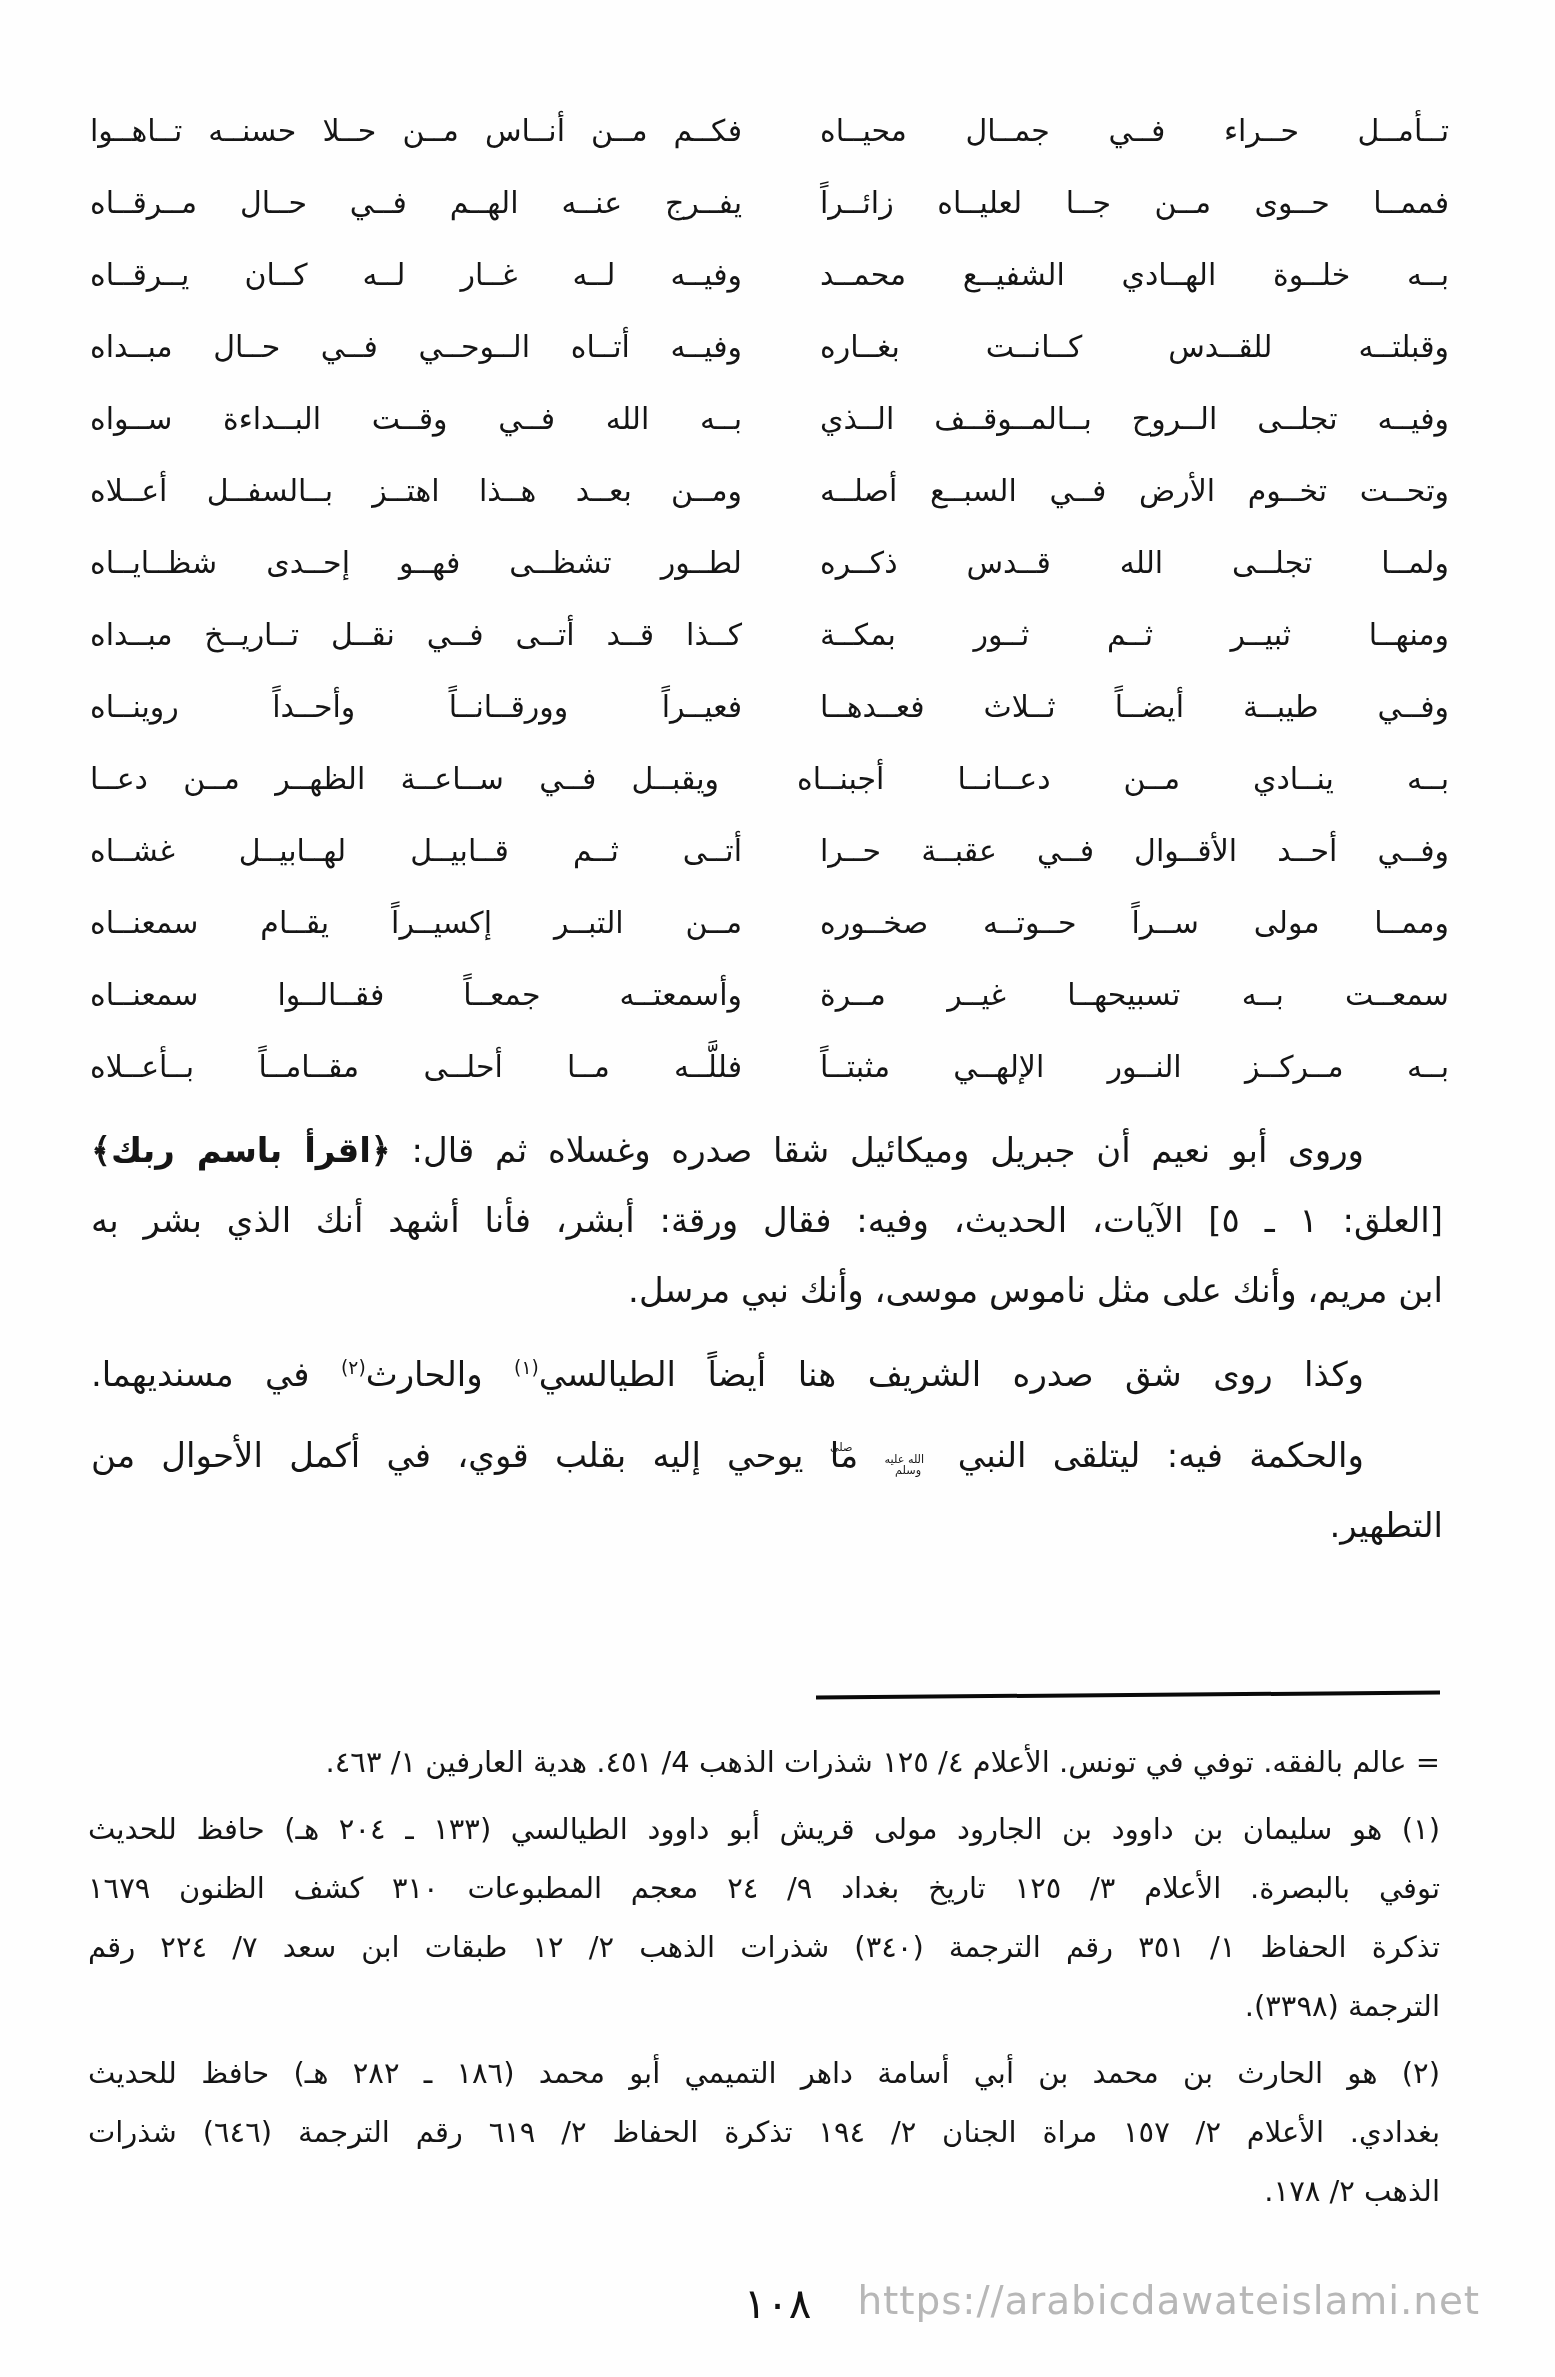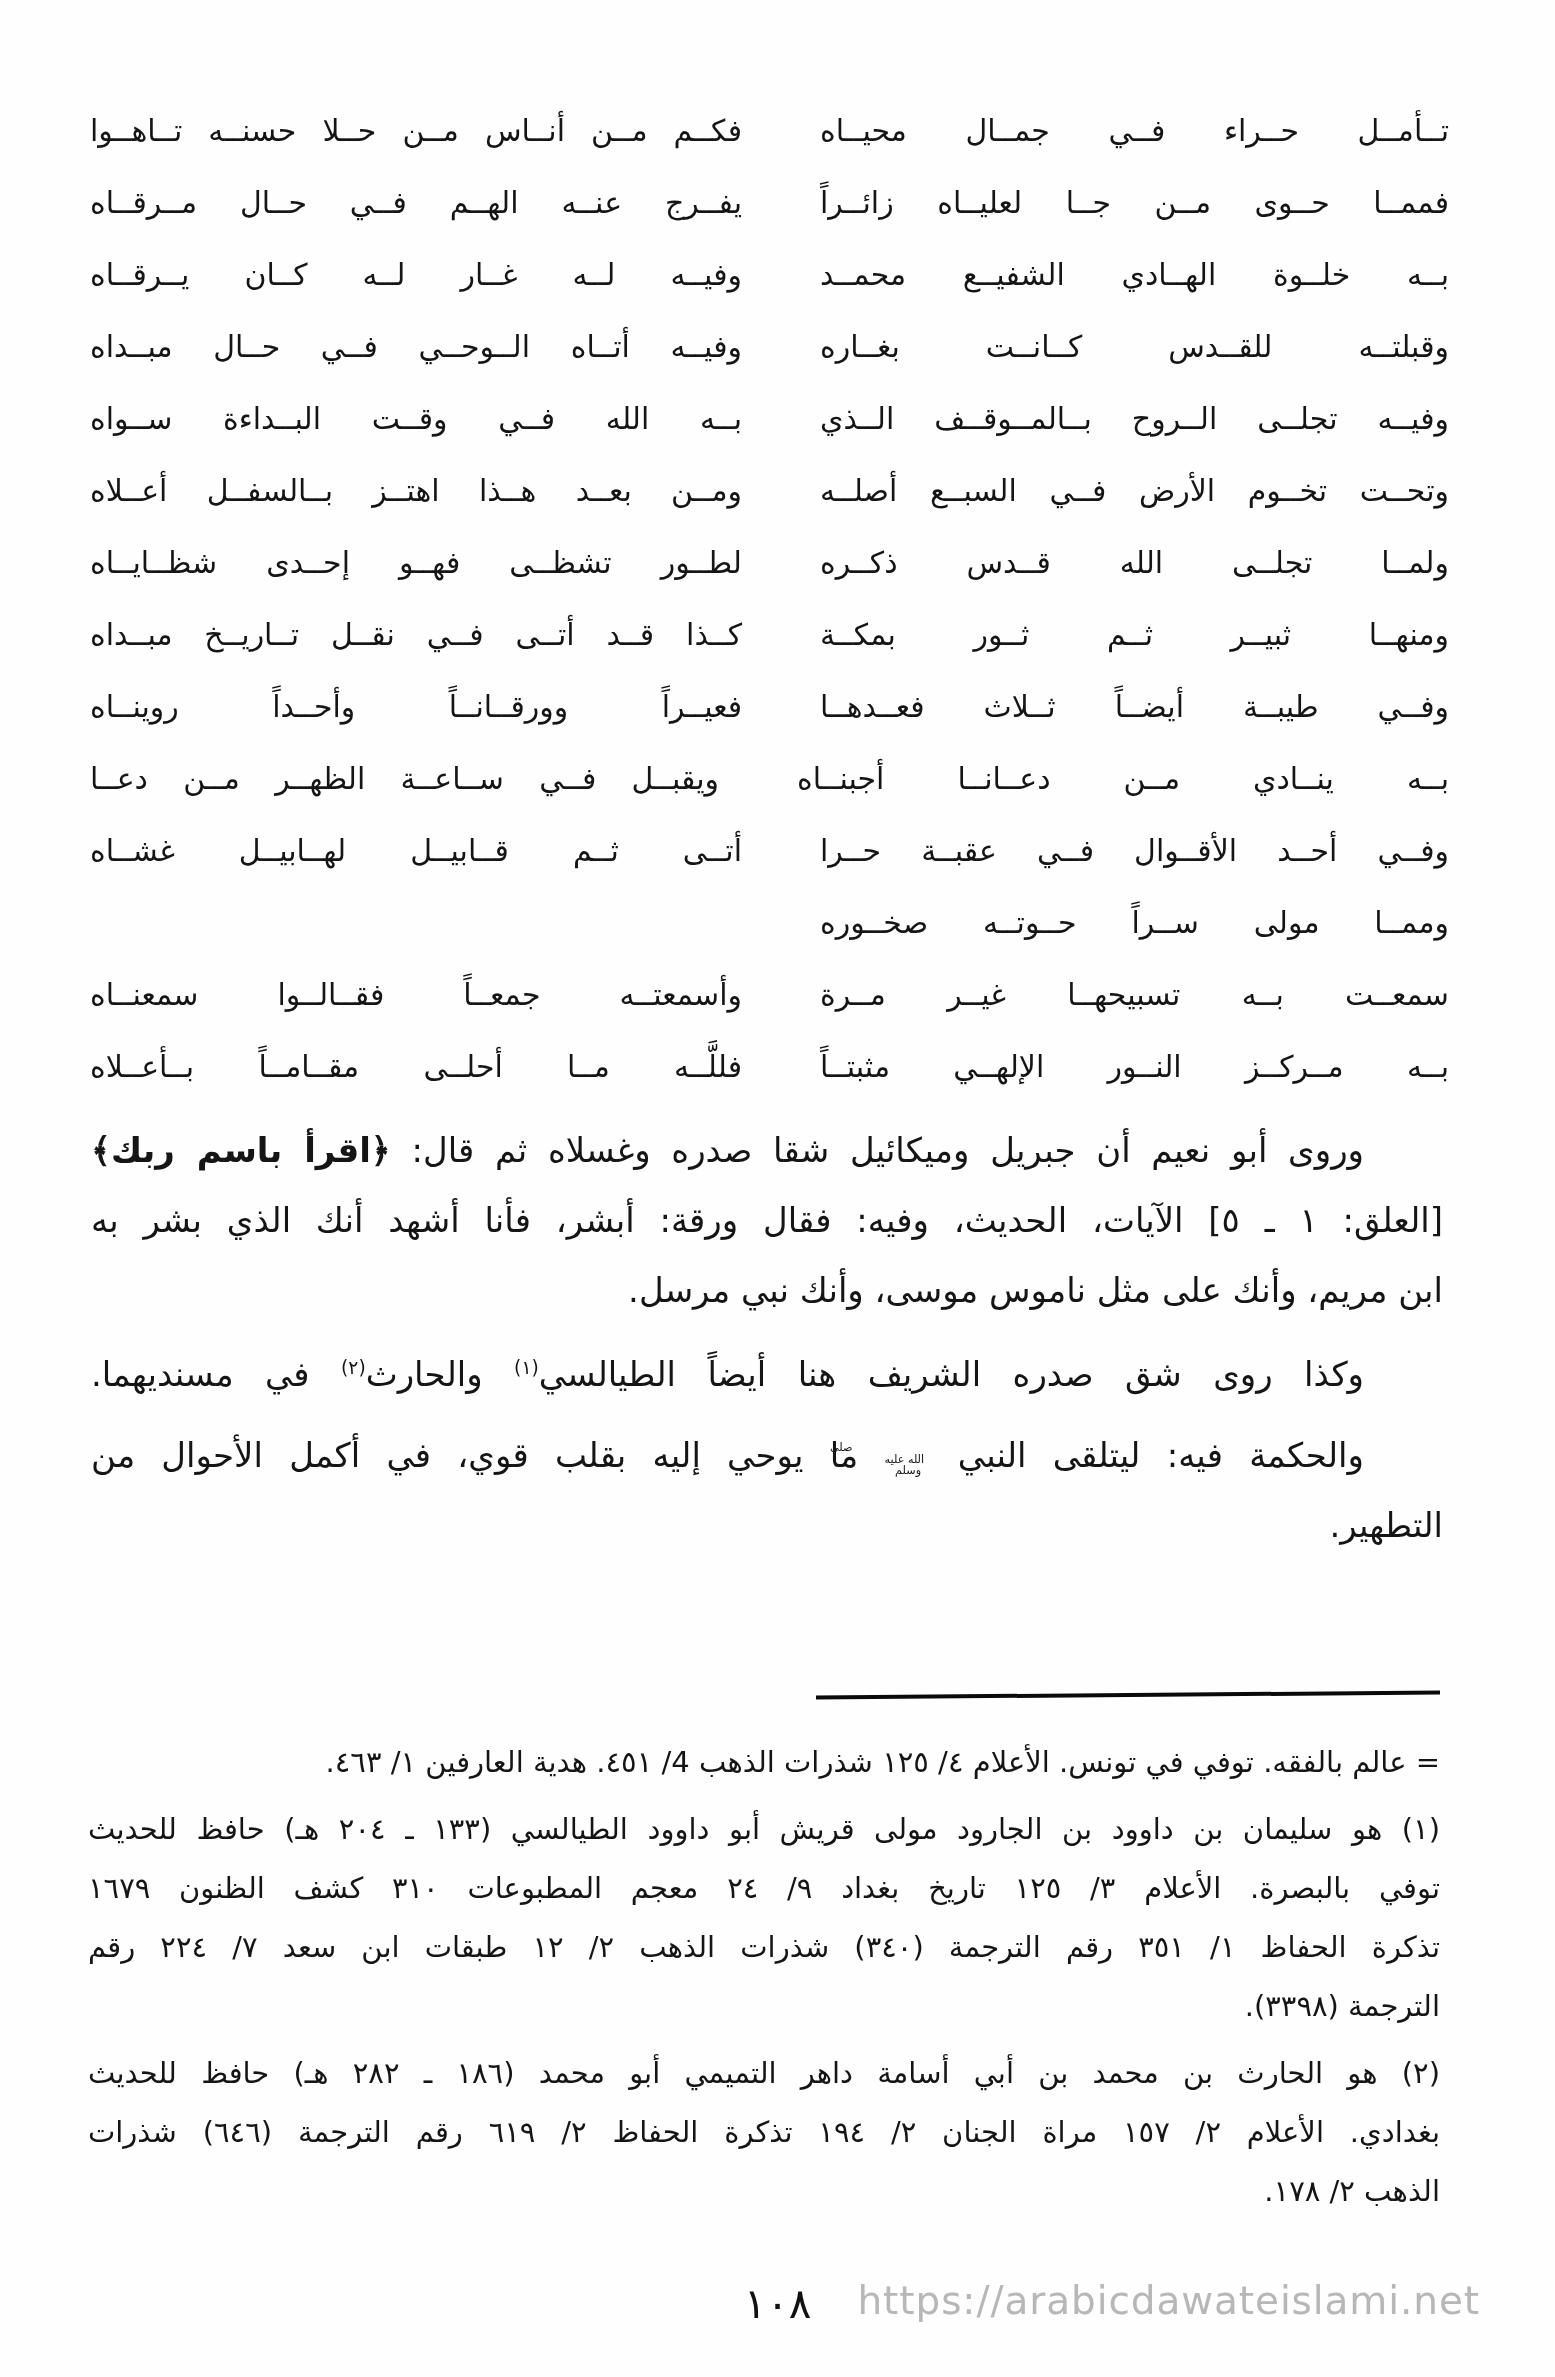--- a/index.html
+++ b/index.html
@@ -184,20 +184,21 @@
         <span class="hemi hemi-r">ويقبــل فــي ســاعــة الظهــر مــن دعــا</span>
       </div>
 
       <div class="verse">
         <span class="hemi hemi-r">وفــي أحــد الأقــوال فــي عقبــة حــرا</span>
         <span class="hemi hemi-l">أتــى ثــم قــابيــل لهــابيــل غشــاه</span>
       </div>
 
       <div class="verse">
         <span class="hemi hemi-r">وممــا مولى ســراً حــوتــه صخــوره</span>
+        <span class="hemi hemi-l">مــن التبــر إكسيــراً يقــام سمعنــاه</span>
       </div>
 
       <div class="verse">
         <span class="hemi hemi-r">سمعــت بــه تسبيحهــا غيــر مــرة</span>
         <span class="hemi hemi-l">وأسمعتــه جمعــاً فقــالــوا سمعنــاه</span>
       </div>
 
       <div class="verse">
         <span class="hemi hemi-r">بــه مــركــز النــور الإلهــي مثبتــاً</span>
         <span class="hemi hemi-l">فللَّــه مــا أحلــى مقــامــاً بــأعــلاه</span>

